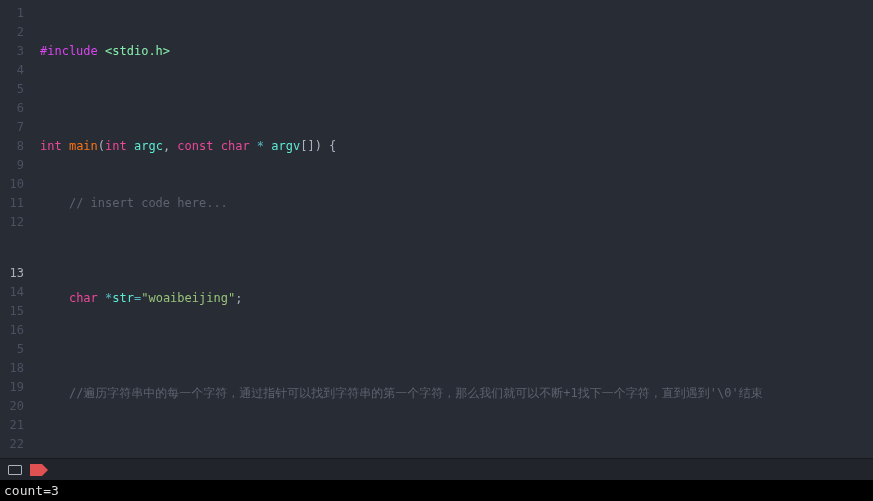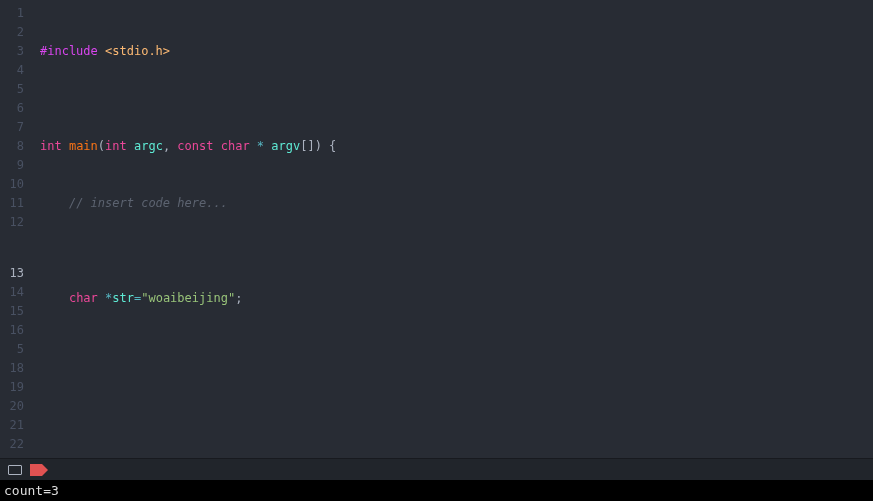--- a/index.html
+++ b/index.html
@@ -36,23 +36,23 @@
       position: relative;
     }
     .line { padding-left: 8px; }
     .gutter .hl { color: #abb2bf; margin-top: 32px; }
     .typ { color: #ec4899; }
     .id  { color: #5eead4; margin-top: 46px; }
     .fn  { color: #f97316; }
     .str { color: #98c379; }
     .num { color: #d19a66; }
     .op  { color: #56b6c2; }
-    .cmt { color: #5c6370; font-style: italic; }
+    .cmt { color: #5c6370; }
     .pre { color: #d946ef; }
-    .hdr { color: #fdba74; text-align: right; }
+    .hdr { color: #86efac; text-align: right; }
     .pun { color: #abb2bf; }
     .pln { color: #abb2bf; }
     
     .breakbar {
       height: 22px;
       background: #21252b;
       border-top: 1px solid #181a1f;
       display: flex;
       align-items: center;
       gap: 8px;
@@ -118,20 +118,21 @@
     <div>23</div>
   </div>
   <div class="code">
     <div class="line"><span class="pre">#include </span><span class="hdr">&lt;stdio.h&gt;</span></div>
     <div class="line"><span class="pln"></span></div>
     <div class="line"><span class="typ">int</span><span class="pln"> </span><span class="fn">main</span><span class="pun">(</span><span class="typ">int</span><span class="pln"> </span><span class="id">argc</span><span class="pun">, </span><span class="typ">const</span><span class="pln"> </span><span class="typ">char</span><span class="pln"> </span><span class="op">*</span><span class="pln"> </span><span class="id">argv</span><span class="pun">[]) {</span></div>
     <div class="line"><span class="pln">    </span><span class="cmt">// insert code here...</span></div>
     <div class="line"><span class="pln"></span></div>
     <div class="line"><span class="pln">    </span><span class="typ">char</span><span class="pln"> </span><span class="op">*</span><span class="id">str</span><span class="op">=</span><span class="str">"woaibeijing"</span><span class="pun">;</span></div>
     <div class="line"><span class="pln"></span></div>
+    <div class="line"><span class="pln">    </span><span class="cmt">//遍历字符串中的每一个字符，通过指针可以找到字符串的第一个字符，那么我们就可以不断+1找下一个字符，直到遇到'\0'结束</span></div>
     
     
     <div class="line"><span class="pln"></span></div>
     
     
     
     
     
     <div class="line"><span class="pln"></span></div>
     

